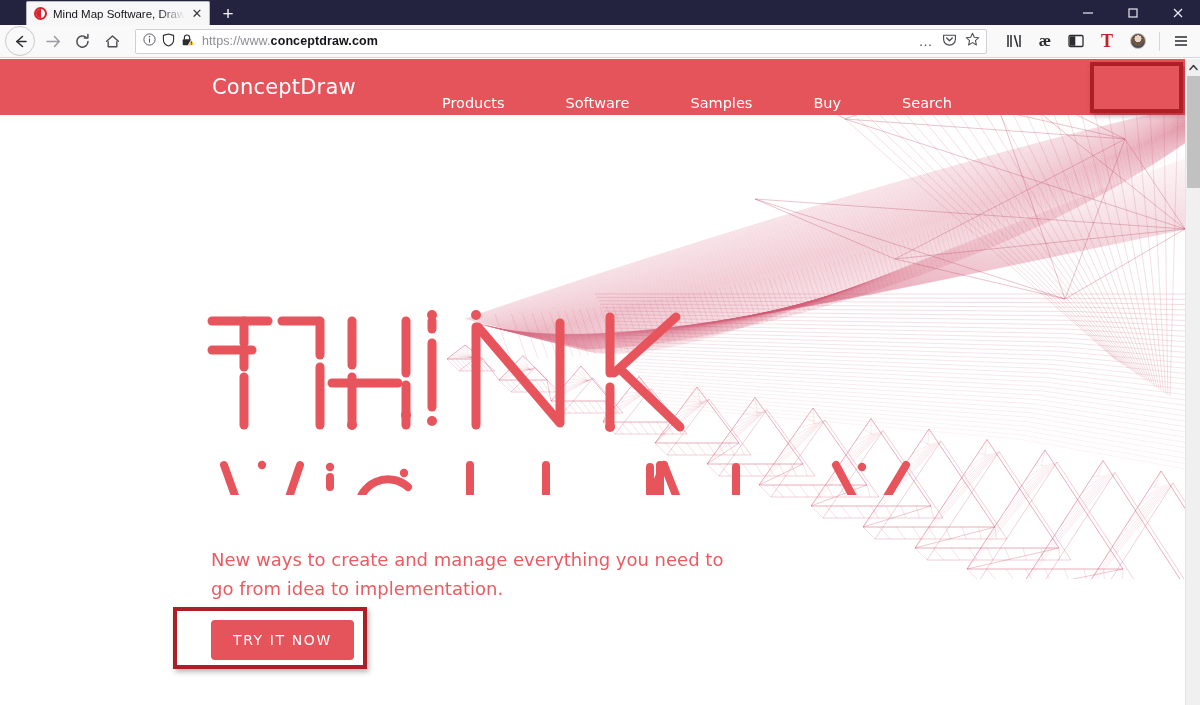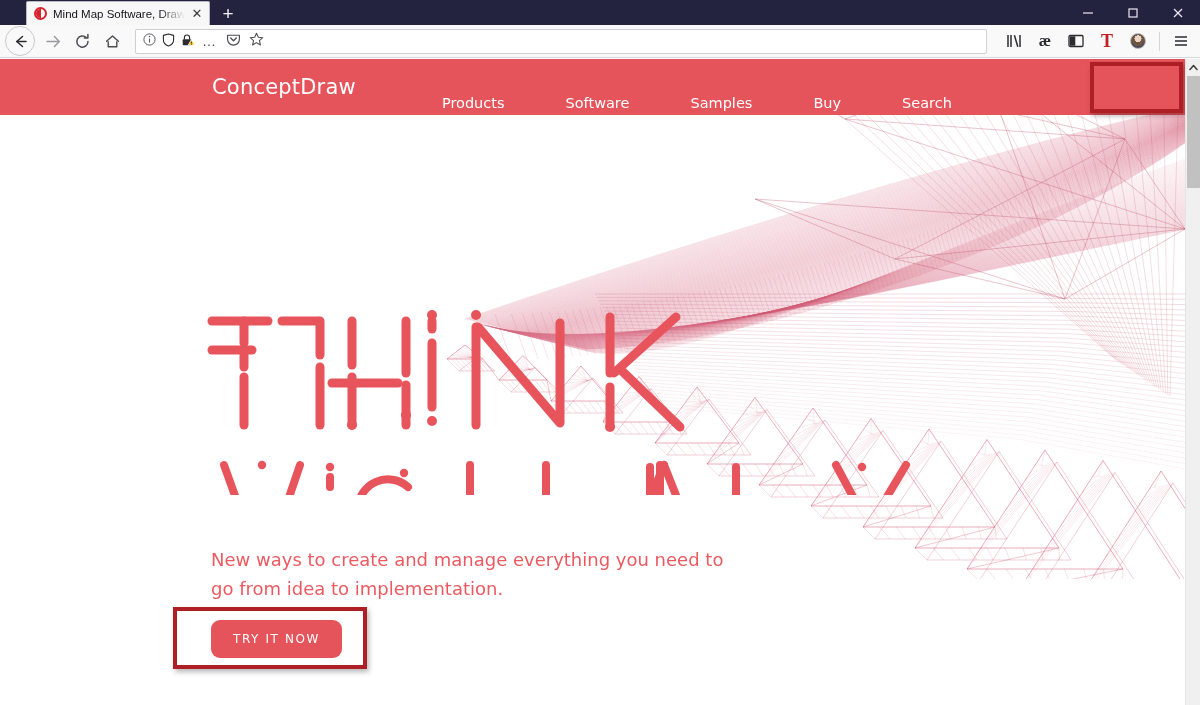--- a/index.html
+++ b/index.html
@@ -146,22 +146,22 @@
   .headline svg { display:block; width: 100%; height: 100%; }
 
   .tagline {
     position:absolute; left: 211px; top: 430px; width: 520px;
     color: #ec5a61; font-size: 18px; line-height: 29px;
     font-family:"DejaVu Sans", sans-serif;
   }
   .cta-wrap { position:absolute; left: 211px; top: 505px; }
   .cta {
     display:inline-block; background:#e5535b; color:#fff;
-    font-size: 12px; letter-spacing: 1.6px;
-    padding: 12px 22px; border-radius: 9px; border:none;
+    font-size: 14px; letter-spacing: 1.6px;
+    padding: 12px 22px; border-radius: 4px; border:none;
     font-family:"DejaVu Sans", sans-serif; cursor:pointer;
   }
   .annot-cta { left: 173px; top: 492px; width: 194px; height: 62px; }
 
   
   .scrollbar {
     position:absolute; right: 0; top: 59px; width: 15px; height: 646px;
     background: #f0f0f0; border-left: 1px solid #e4e4e4;
   }
   .sb-up {
@@ -250,20 +250,21 @@
         <span>
           <svg width="14" height="14" viewBox="0 0 14 14">
             <path d="M3.4 6.4V4.6a2.6 2.6 0 0 1 5.2 0v1.8" fill="none" stroke="#2b2b30" stroke-width="1.15"></path>
             <rect x="1.7" y="6.3" width="8.6" height="6" rx="1" fill="#2b2b30"></rect>
             <path d="M10.4 6.6l3.1 5.4h-6.2z" fill="#f2b600" stroke="#fff" stroke-width=".8"></path>
             <line x1="10.4" y1="8.6" x2="10.4" y2="10.3" stroke="#4a3a00" stroke-width="1"></line>
             <circle cx="10.4" cy="11.2" r=".55" fill="#4a3a00"></circle>
           </svg>
         </span>
       </div>
+      <div class="url-text"><span>https://www.</span><b>conceptdraw.com</b></div>
       <div class="url-right">
         <span class="dots">…</span>
         <span>
           <svg width="15" height="15" viewBox="0 0 15 15">
               <path d="M1.6 3.2h11.8v4.1c0 3.4-2.6 5.8-5.9 5.8S1.6 10.7 1.6 7.3z" fill="none" stroke="#4c4c52" stroke-width="1.15" stroke-linejoin="round"></path>
               <path d="M4.7 6.1l2.8 2.6 2.8-2.6" fill="none" stroke="#4c4c52" stroke-width="1.4" stroke-linecap="round" stroke-linejoin="round"></path>
             </svg>
         </span>
         <span>
           <svg width="15" height="15" viewBox="0 0 15 15">

